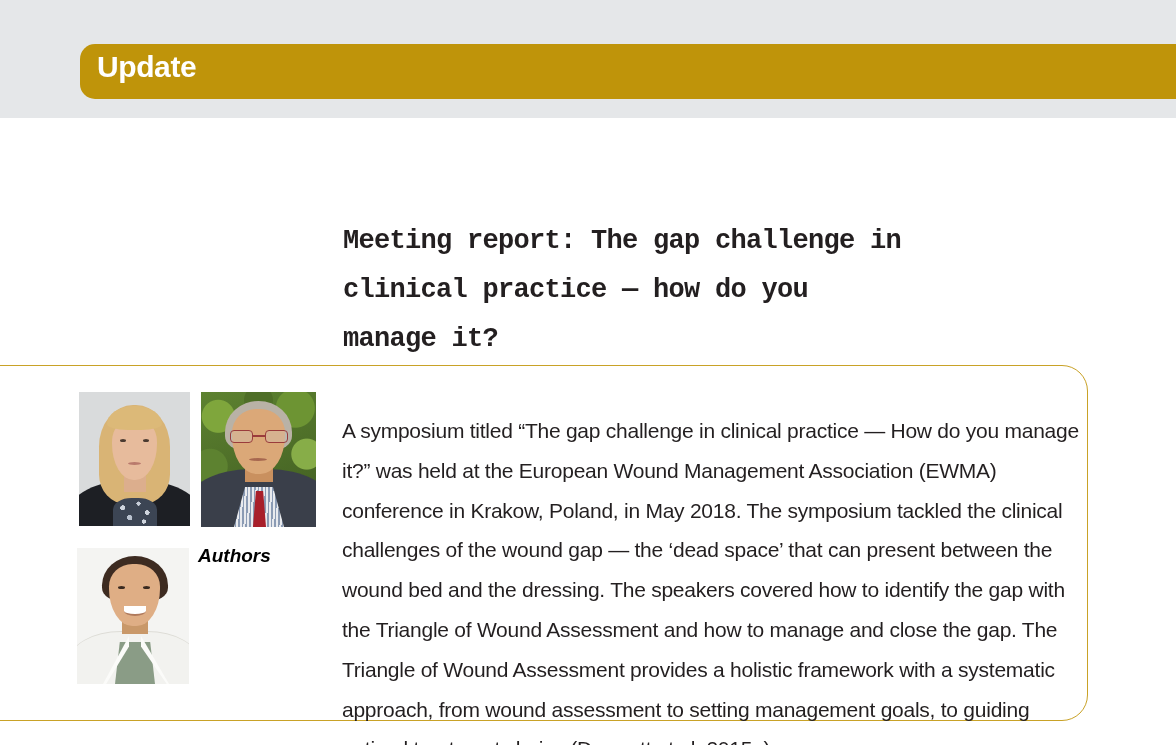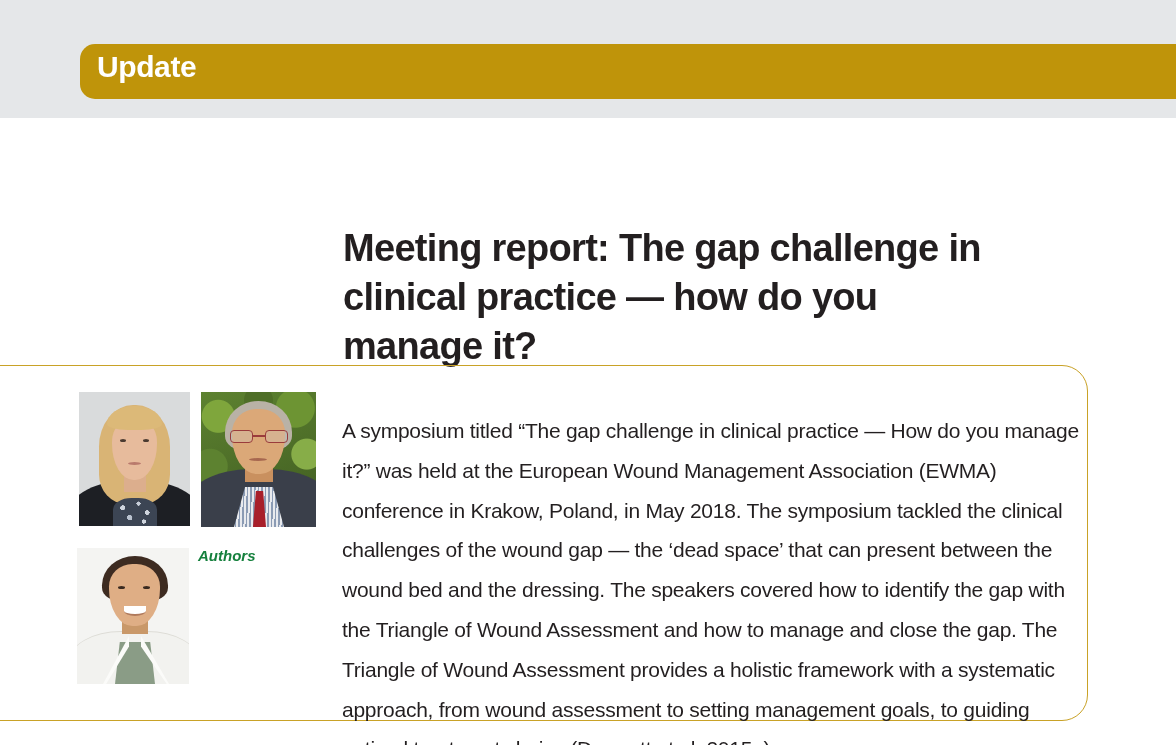--- a/index.html
+++ b/index.html
@@ -47,26 +47,26 @@
     color: #ffffff;
     font-family: "Liberation Sans", sans-serif;
   }
 
   
   .article-title {
     position: absolute;
     left: 343px;
     top: 199px;
     width: 760px;
-    font-size: 38px;
+    font-size: 27px;
     line-height: 49px;
     font-weight: bold;
     letter-spacing: -0.7px;
     color: #231f20;
-    font-family: Liberation Sans, sans-serif;
+    font-family: Liberation Mono, monospace;
     white-space: pre-line;
   }
 
   
   .intro-box {
     position: absolute;
     left: -40px;
     top: 365px;
     width: 1128px;
     height: 356px;
@@ -213,24 +213,24 @@
     background:#ffffff; border-radius:0 0 50% 50%;
     border-bottom:2px solid #b07a5c;
   }
 
   
   .author-caption {
     position: absolute;
     left: 198px;
     top: 546px;
     width: 126px;
-    font-size: 15px;
+    font-size: 19px;
     line-height: 20.2px;
     font-style: italic;
-    color: #15803d;
+    color: #000000;
     font-family: "Liberation Sans", sans-serif;
   }
   .author-caption .cap-title {
     font-weight: bold;
     font-style: italic;
     display: block;
   }
   .author-caption .cap-body {
     display: block;
     white-space: pre-line;

